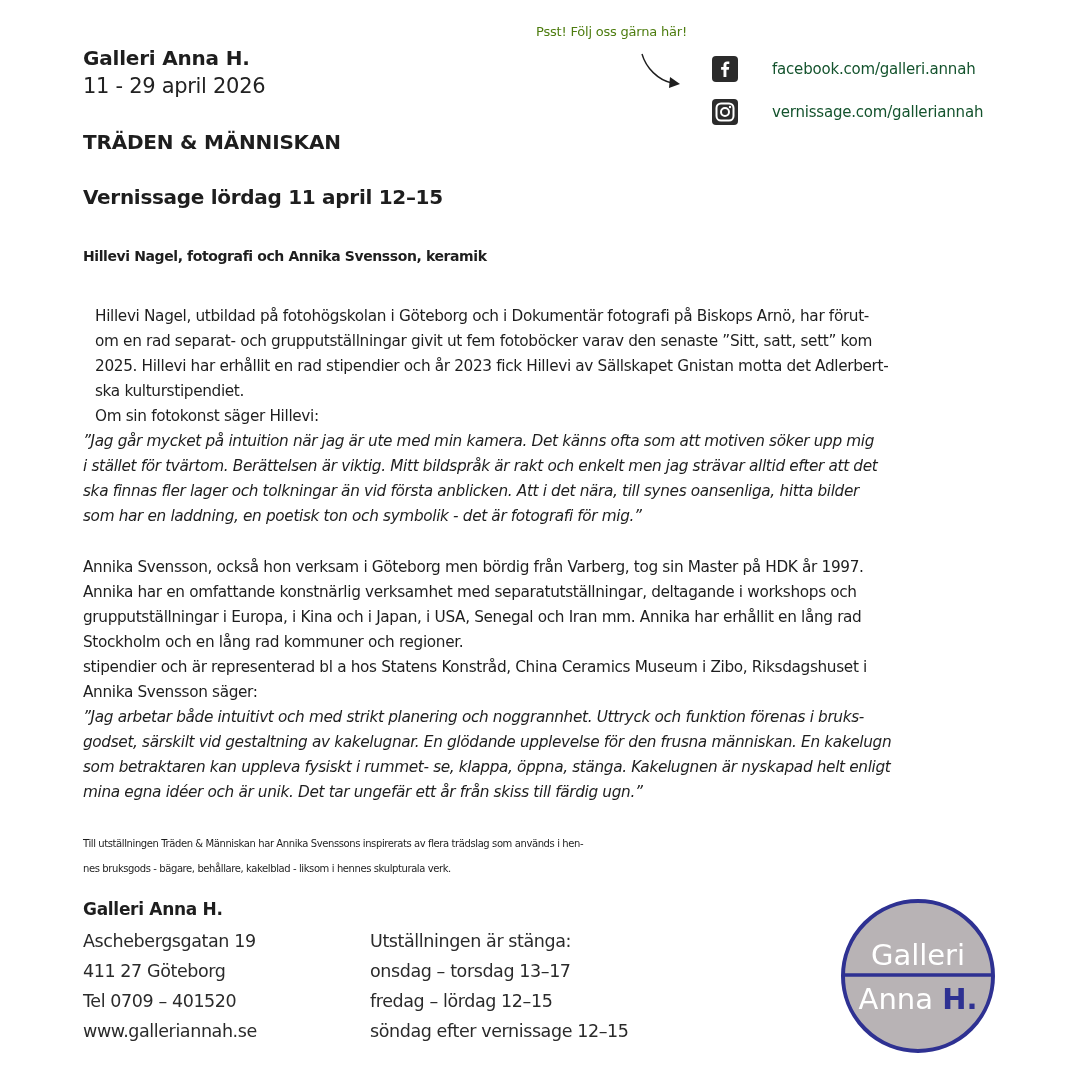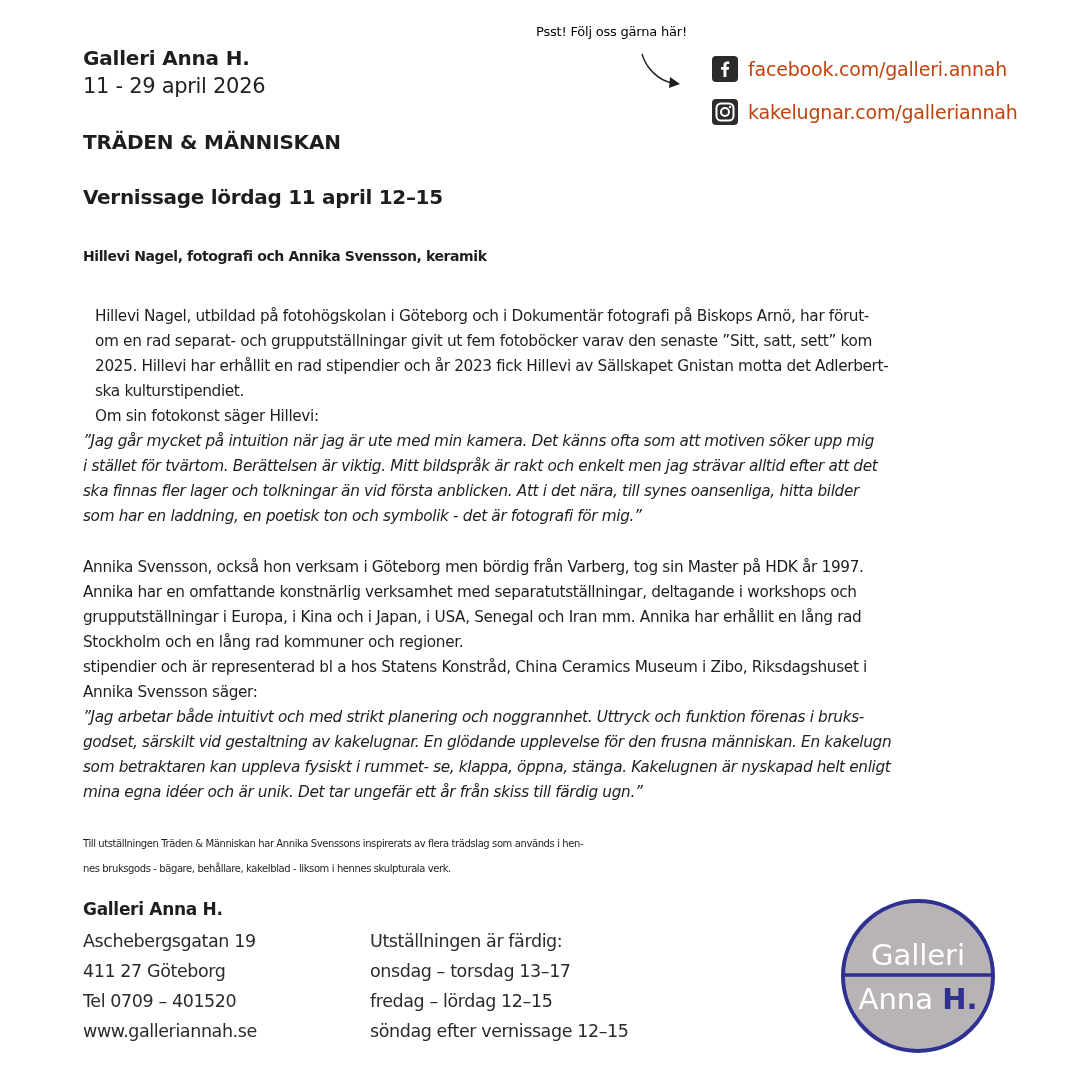--- a/index.html
+++ b/index.html
@@ -47,35 +47,36 @@
       left: 83px; top: 248px;
       font-size: 14px; font-weight: bold;
       letter-spacing: -0.4px;
       white-space: nowrap;
     }
 
     
     .psst {
       left: 536px; top: 24px;
       font-size: 13px;
-      color: #000000;
+      color: #4d7c0f;
       white-space: nowrap;
       letter-spacing: -0.2px;
     }
     .arrow {
       left: 636px; top: 50px;
       width: 48px; height: 40px;
     }
     .social-row {
       display: flex; align-items: center;
       white-space: nowrap;
-      font-size: 19px;
-      color: #c2410c;
+      font-size: 15px;
+      color: #14532d;
       letter-spacing: -0.2px;
       text-decoration: none;
+      gap: 24px;
     }
     .social-row.fb { left: 712px; top: 56px; }
     .social-row.ig { left: 712px; top: 99px; }
     .social-icon {
       width: 26px; height: 26px;
       margin-right: 10px;
       flex: 0 0 auto;
     }
 
     
@@ -146,21 +147,21 @@
   <span>facebook.com/galleri.annah</span>
 </a>
 
 <a class="abs social-row ig">
   <svg class="social-icon" viewBox="0 0 26 26">
     <rect x="0" y="0" width="26" height="26" rx="4" fill="#2b2b2b"></rect>
     <rect x="4.5" y="4.5" width="17" height="17" rx="4.5" fill="none" stroke="#ffffff" stroke-width="2"></rect>
     <circle cx="13" cy="13" r="4" fill="none" stroke="#ffffff" stroke-width="2"></circle>
     <circle cx="18" cy="8" r="1.2" fill="#ffffff"></circle>
   </svg>
-  <span>kakelugnar.com/galleriannah</span>
+  <span>vernissage.com/galleriannah</span>
 </a>
 
 <div class="abs body-text p1">
   <span class="line">Hillevi Nagel, utbildad på fotohögskolan i Göteborg och i Dokumentär fotografi på Biskops Arnö, har förut-</span>
   <span class="line">om en rad separat- och grupputställningar givit ut fem fotoböcker varav den senaste ”Sitt, satt, sett” kom</span>
   <span class="line">2025. Hillevi har erhållit en rad stipendier och år 2023 fick Hillevi av Sällskapet Gnistan motta det Adlerbert-</span>
   <span class="line">ska kulturstipendiet.</span>
   <span class="line">Om sin fotokonst säger Hillevi:</span>
 </div>
 
@@ -195,21 +196,21 @@
 <div class="abs footer-title">Galleri Anna H.</div>
 
 <div class="abs footer-col footer-left">
   <span class="line">Aschebergsgatan 19</span>
   <span class="line">411 27 Göteborg</span>
   <span class="line">Tel 0709 – 401520</span>
   <span class="line">www.galleriannah.se</span>
 </div>
 
 <div class="abs footer-col footer-right">
-  <span class="line">Utställningen är färdig:</span>
+  <span class="line">Utställningen är stänga:</span>
   <span class="line">onsdag – torsdag 13–17</span>
   <span class="line">fredag – lördag 12–15</span>
   <span class="line">söndag efter vernissage 12–15</span>
 </div>
 
 <svg class="abs logo" viewBox="0 0 156 156">
   <circle cx="78" cy="78" r="75" fill="#b8b3b5" stroke="#2e3192" stroke-width="4"></circle>
   <line x1="4" y1="77" x2="152" y2="77" stroke="#2e3192" stroke-width="3.5"></line>
   <text x="78" y="67" text-anchor="middle" font-family="'DejaVu Sans', sans-serif" font-size="29" fill="#ffffff">Galleri</text>
   <text x="78" y="111" text-anchor="middle" font-family="'DejaVu Sans', sans-serif" font-size="29" fill="#ffffff"><tspan>Anna </tspan><tspan fill="#2e3192" font-weight="bold">H.</tspan></text>

